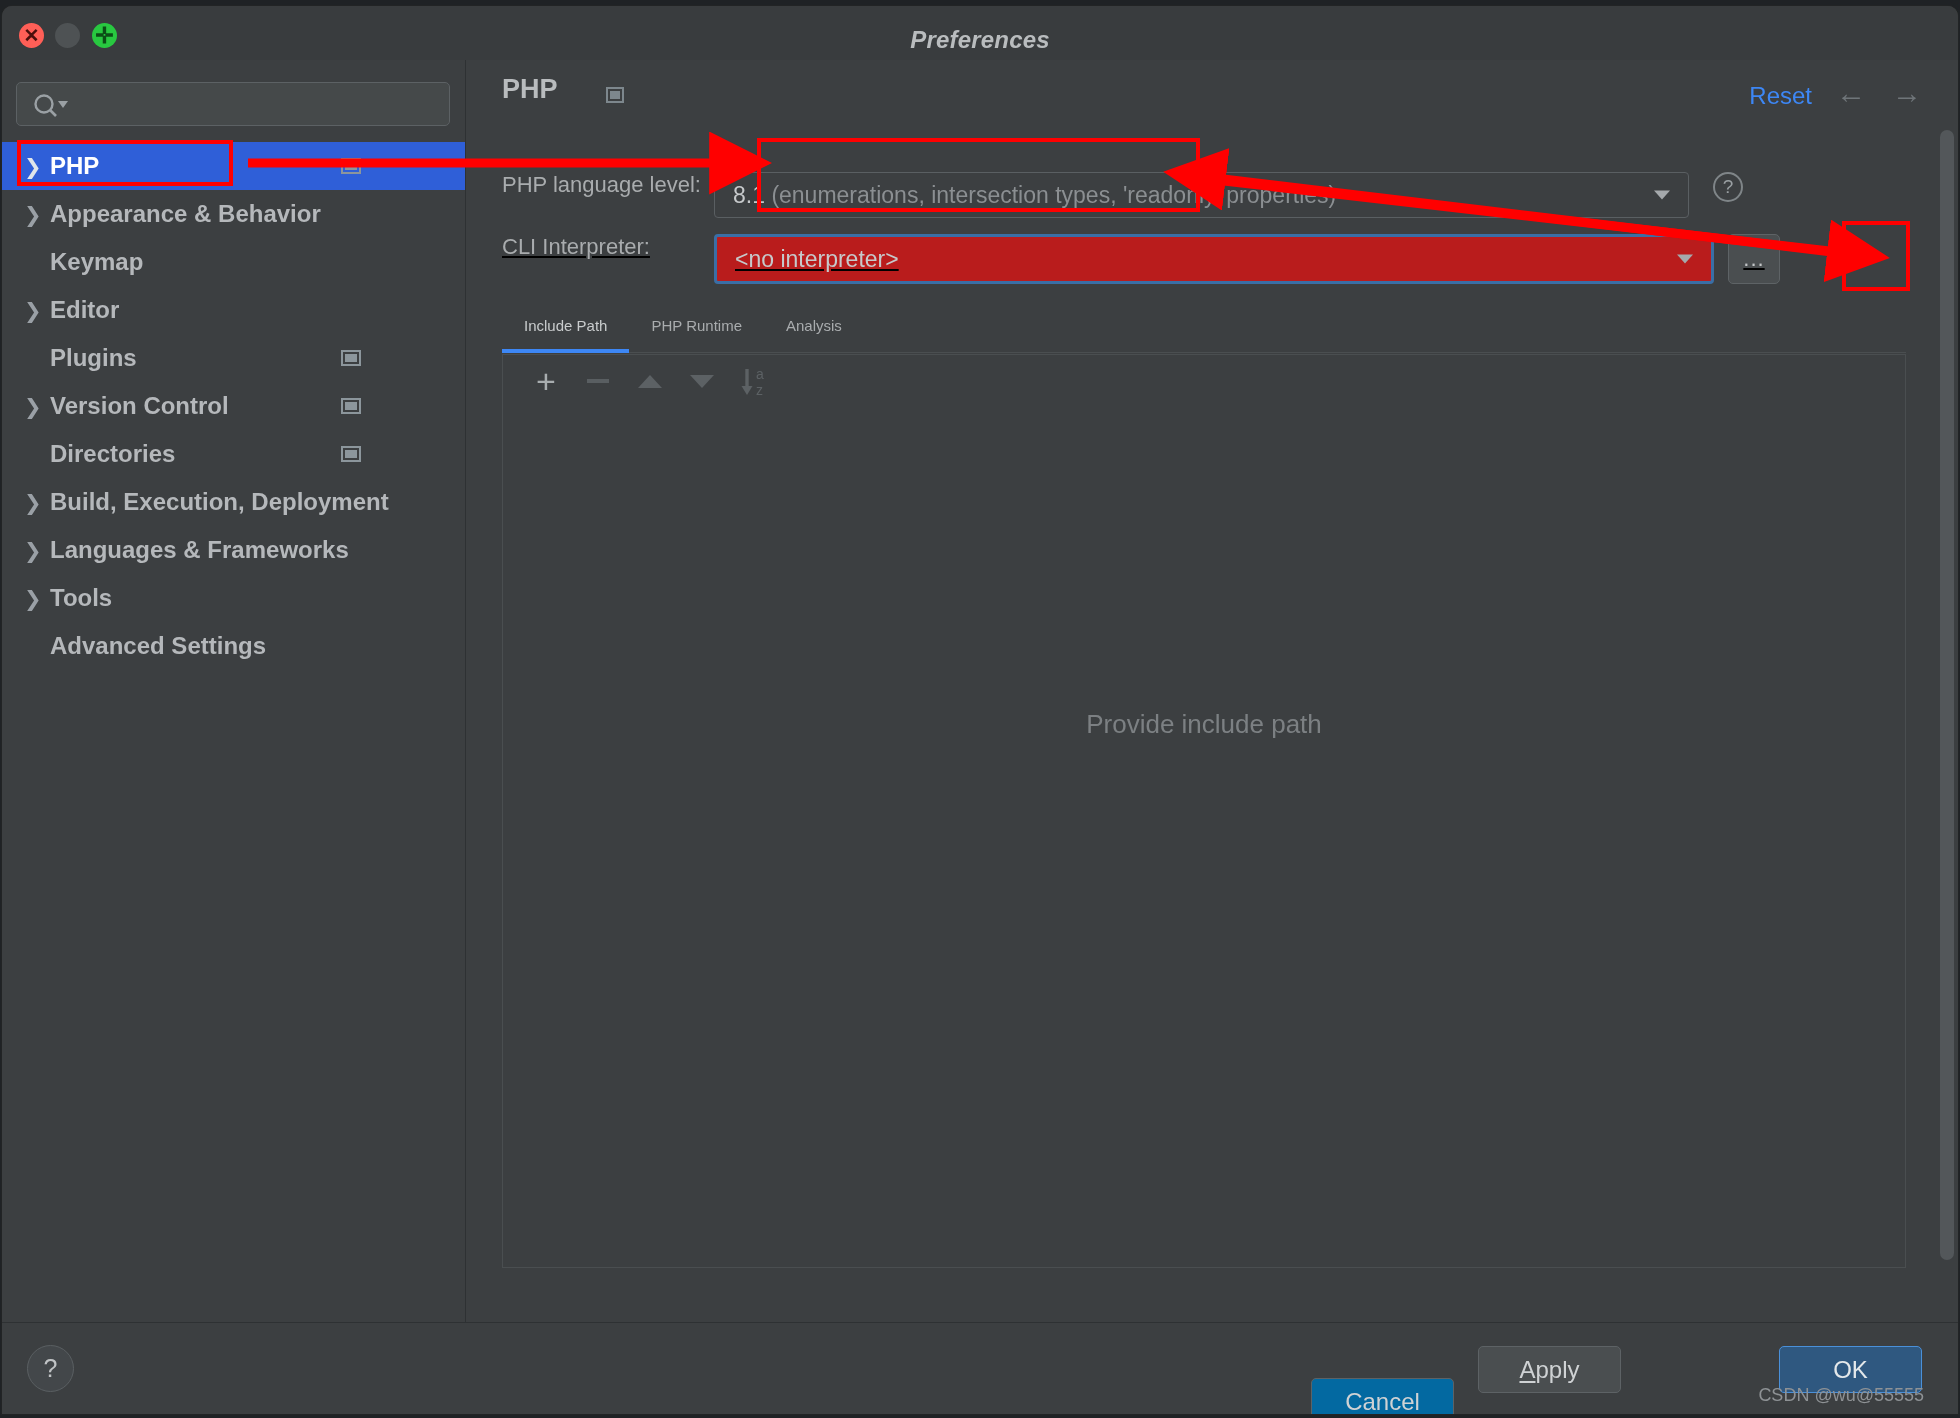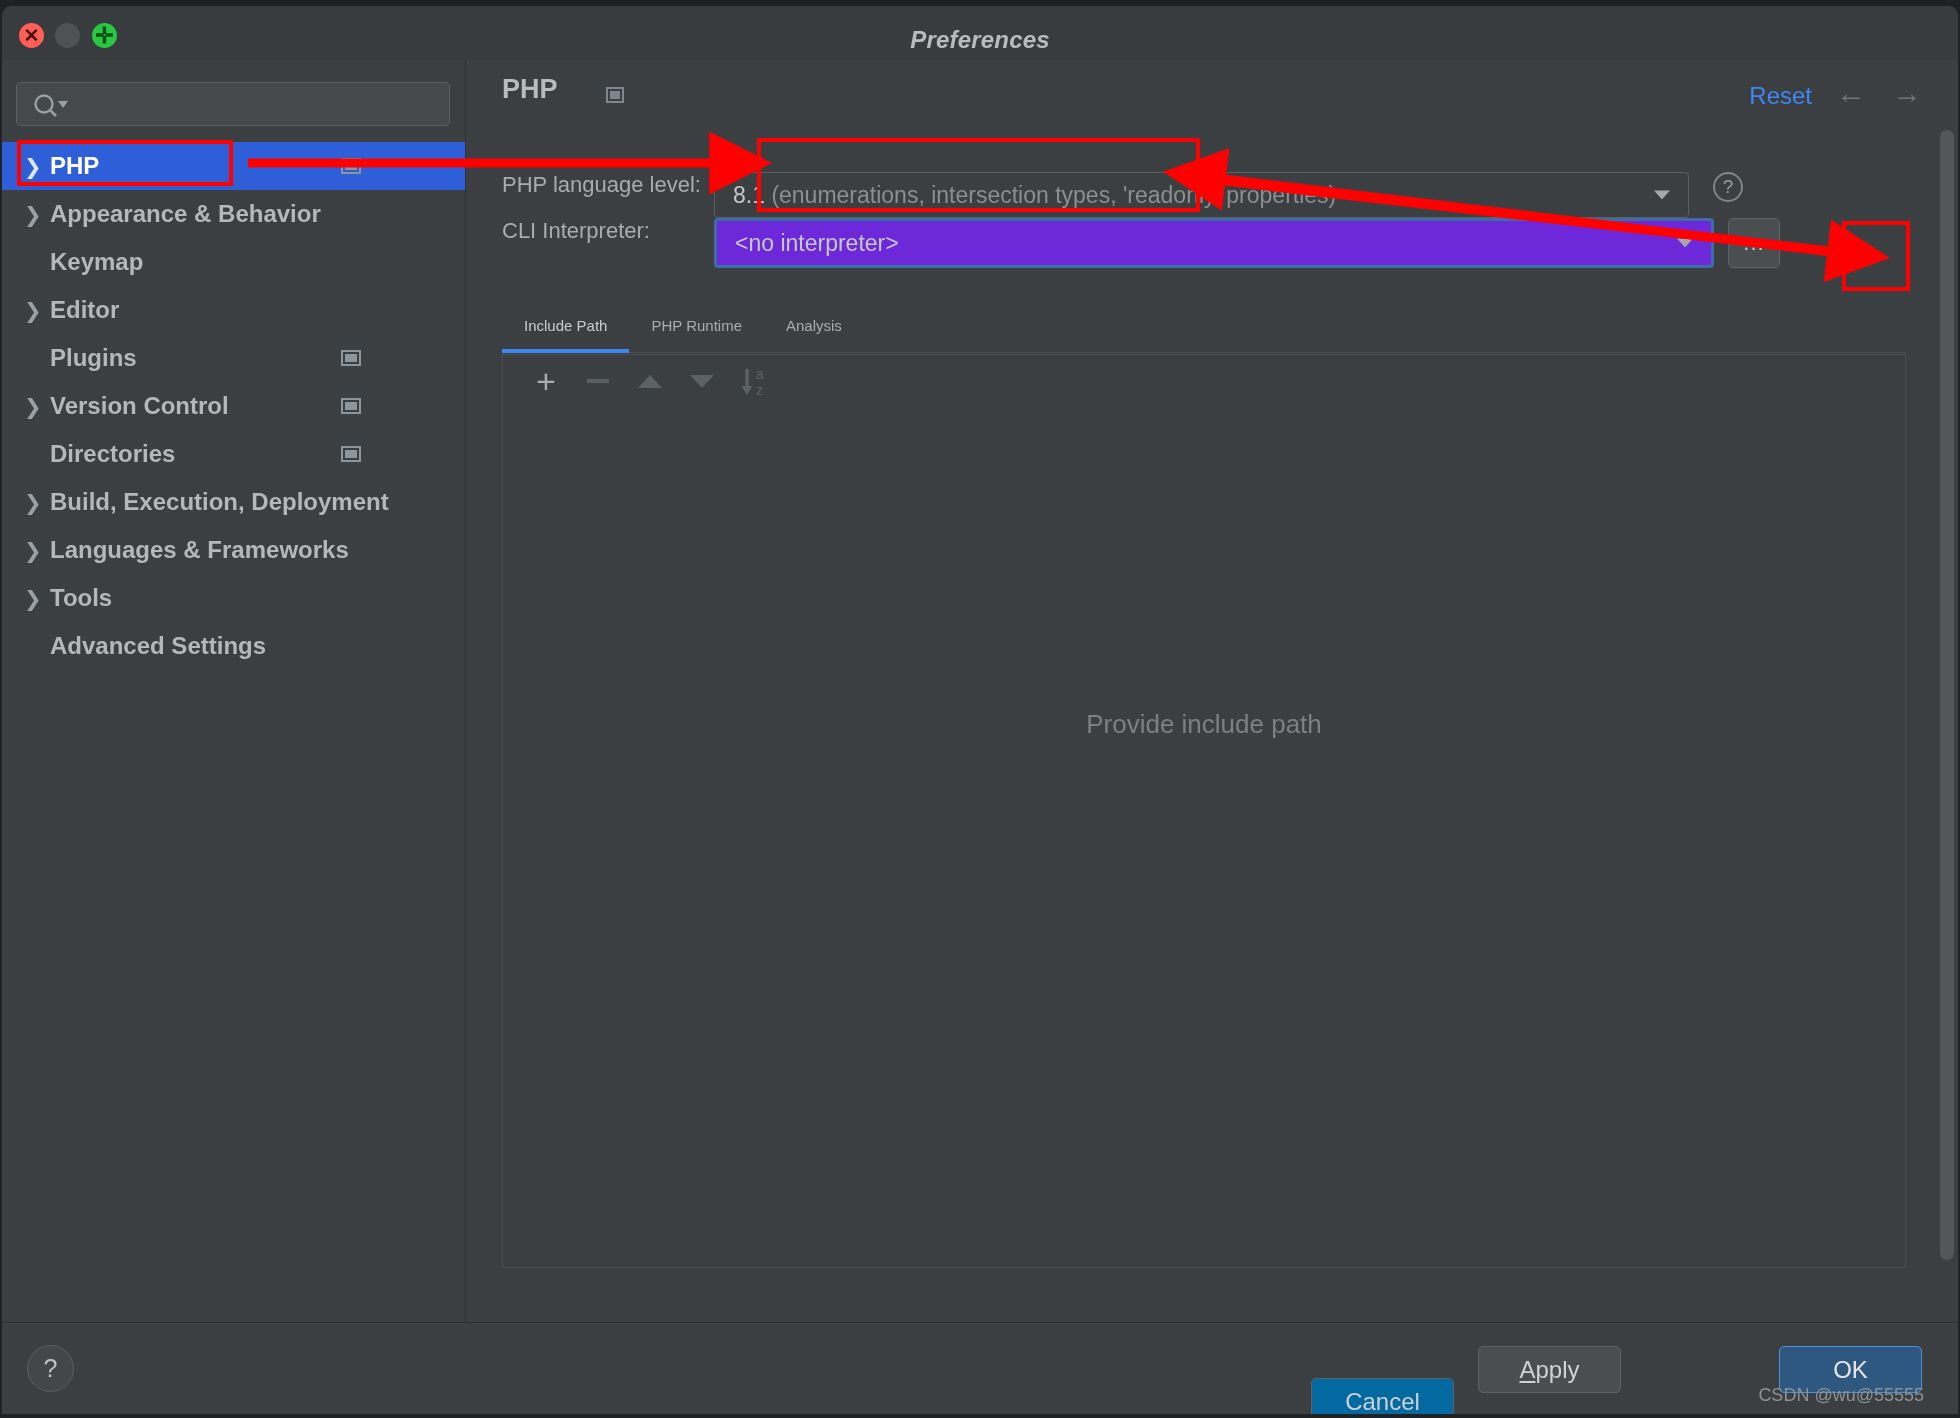--- a/index.html
+++ b/index.html
@@ -138,39 +138,39 @@
   }
   .nav-arrow.back { right: 92px; }
   .nav-arrow.fwd  { right: 36px; }
 
   
   .form-row {
     position: absolute; left: 0; width: 100%;
     display: flex; align-items: flex-start;
   }
   .row-lang { top: 112px; height: 52px; }
-  .row-cli  { top: 158px; height: 56px; }
+  .row-cli  { top: 174px; height: 56px; text-decoration: underline; }
   .row-label {
     width: 200px; margin-left: 36px;
     color: #a9acae; font-size: 22px; text-align: left;
   }
   .combo {
     position: relative;
     height: 46px;
     background: #3c3f41;
     border: 1px solid #5a5f62;
     border-radius: 4px;
     box-sizing: border-box;
     display: flex; align-items: center;
     padding-left: 18px;
   }
   .combo.lang { width: 975px; margin-left: 12px; }
   .combo.cli {
     width: 1000px; margin-left: 12px; height: 50px;
-    border: 3px solid #3a6ea5; background: #6d28d9;
+    border: 3px solid #3a6ea5; background: #b91c1c;
   }
   .combo-value { color: #c6c9cb; font-size: 23px; white-space: nowrap; }
   .combo-value .muted { color: #8b8f92; }
   .combo-arrow {
     position: absolute; right: 18px; top: 50%; transform: translateY(-50%);
     width: 0; height: 0;
     border-left: 8px solid transparent;
     border-right: 8px solid transparent;
     border-top: 9px solid #a5a9ac;
   }

